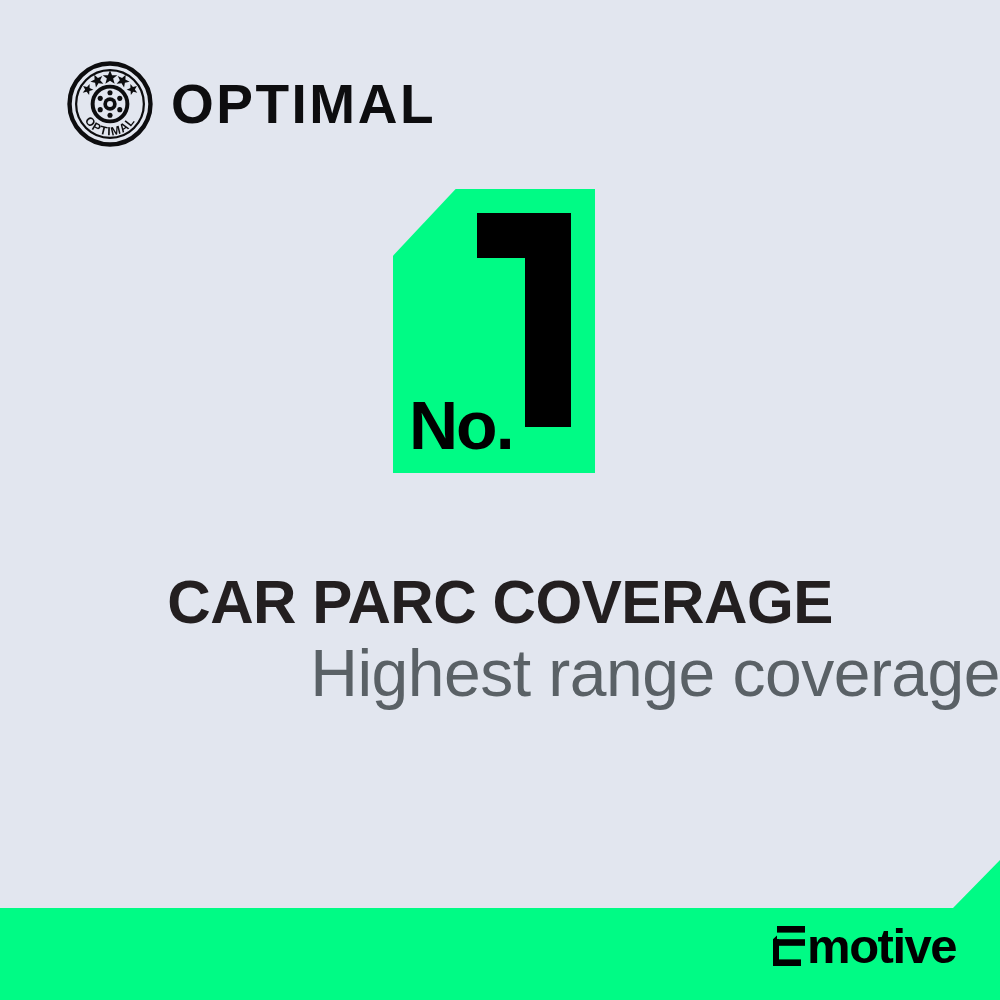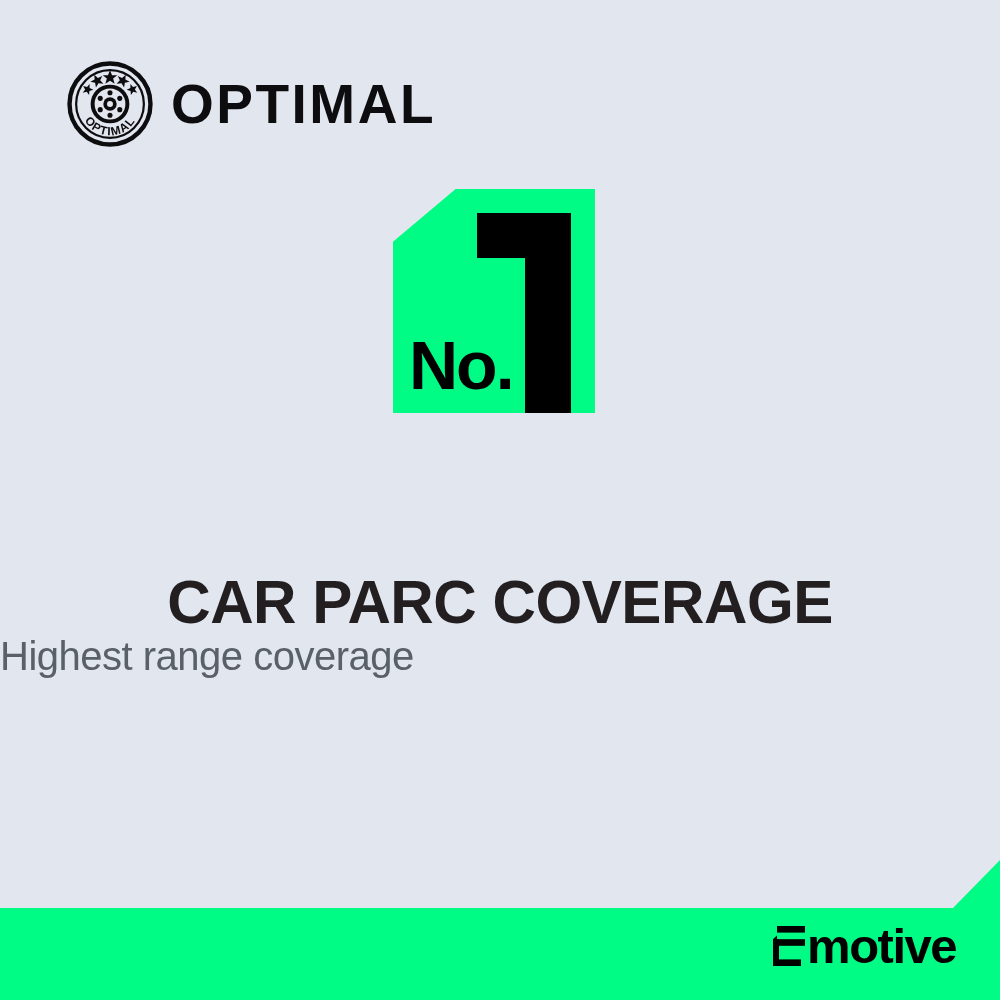--- a/index.html
+++ b/index.html
@@ -36,21 +36,21 @@
     transform: scaleX(1.0);
     white-space: nowrap;
   }
 
   
   .badge {
     position: absolute;
     left: 393px;
     top: 189px;
     width: 202px;
-    height: 224px;
+    height: 284px;
     background: #00fb85;
     -webkit-clip-path: polygon(31% 0, 100% 0, 100% 100%, 0 100%, 0 23.5%);
     clip-path: polygon(31% 0, 100% 0, 100% 100%, 0 100%, 0 23.5%);
   }
   .badge-no {
     position: absolute;
     left: 16px;
     bottom: 14px;
     font-family: "Liberation Sans", sans-serif;
     font-weight: 700;
@@ -90,24 +90,24 @@
     line-height: 1.05;
     letter-spacing: -0.5px;
     color: #231f20;
     transform: scaleX(0.97);
   }
   .subtitle {
     position: absolute;
     left: 0;
     top: 630px;
     width: 1000px;
-    text-align: left;
+    text-align: right;
     font-family: "Liberation Sans", sans-serif;
     font-weight: 400;
-    font-size: 40px;
+    font-size: 66px;
     line-height: 1.33;
     letter-spacing: -0.5px;
     color: #5a6166;
   }
   .subtitle span { display: block; }
 
   
   .footer-band {
     position: absolute;
     left: 0;

